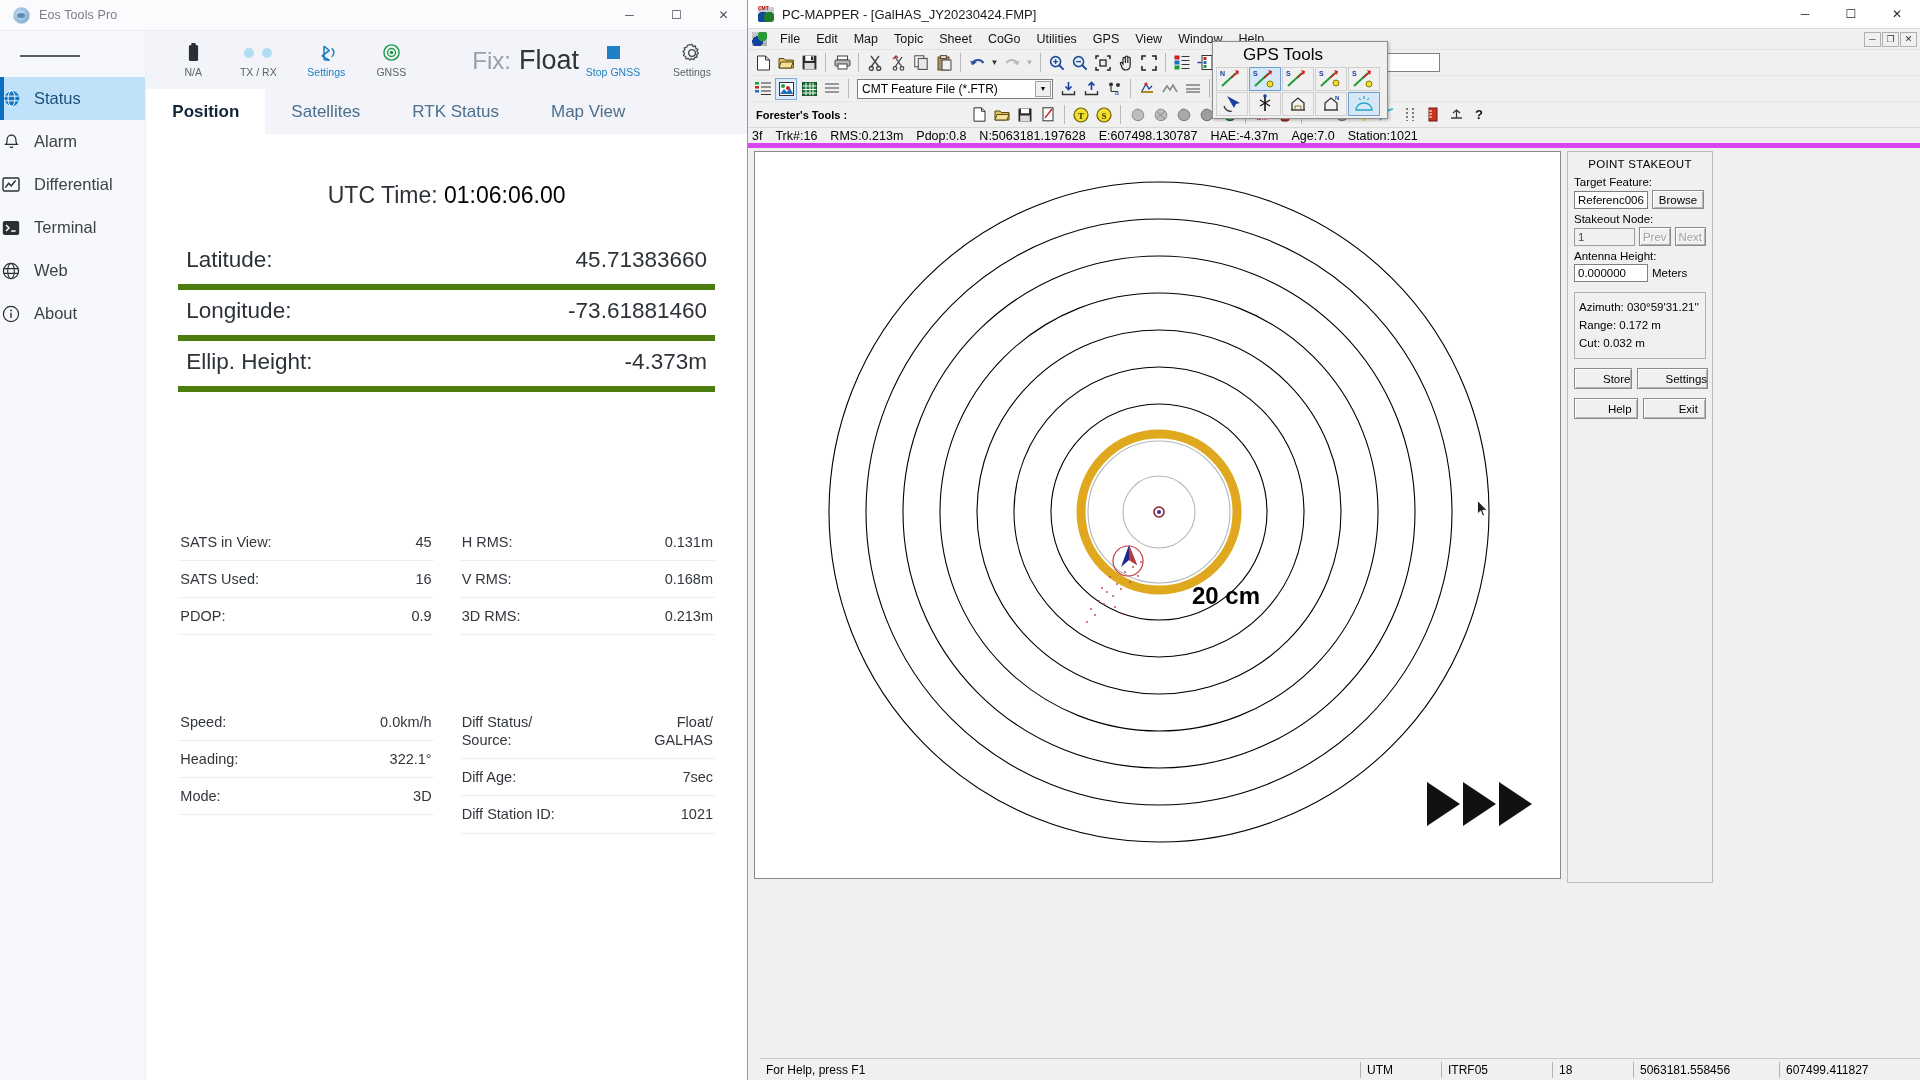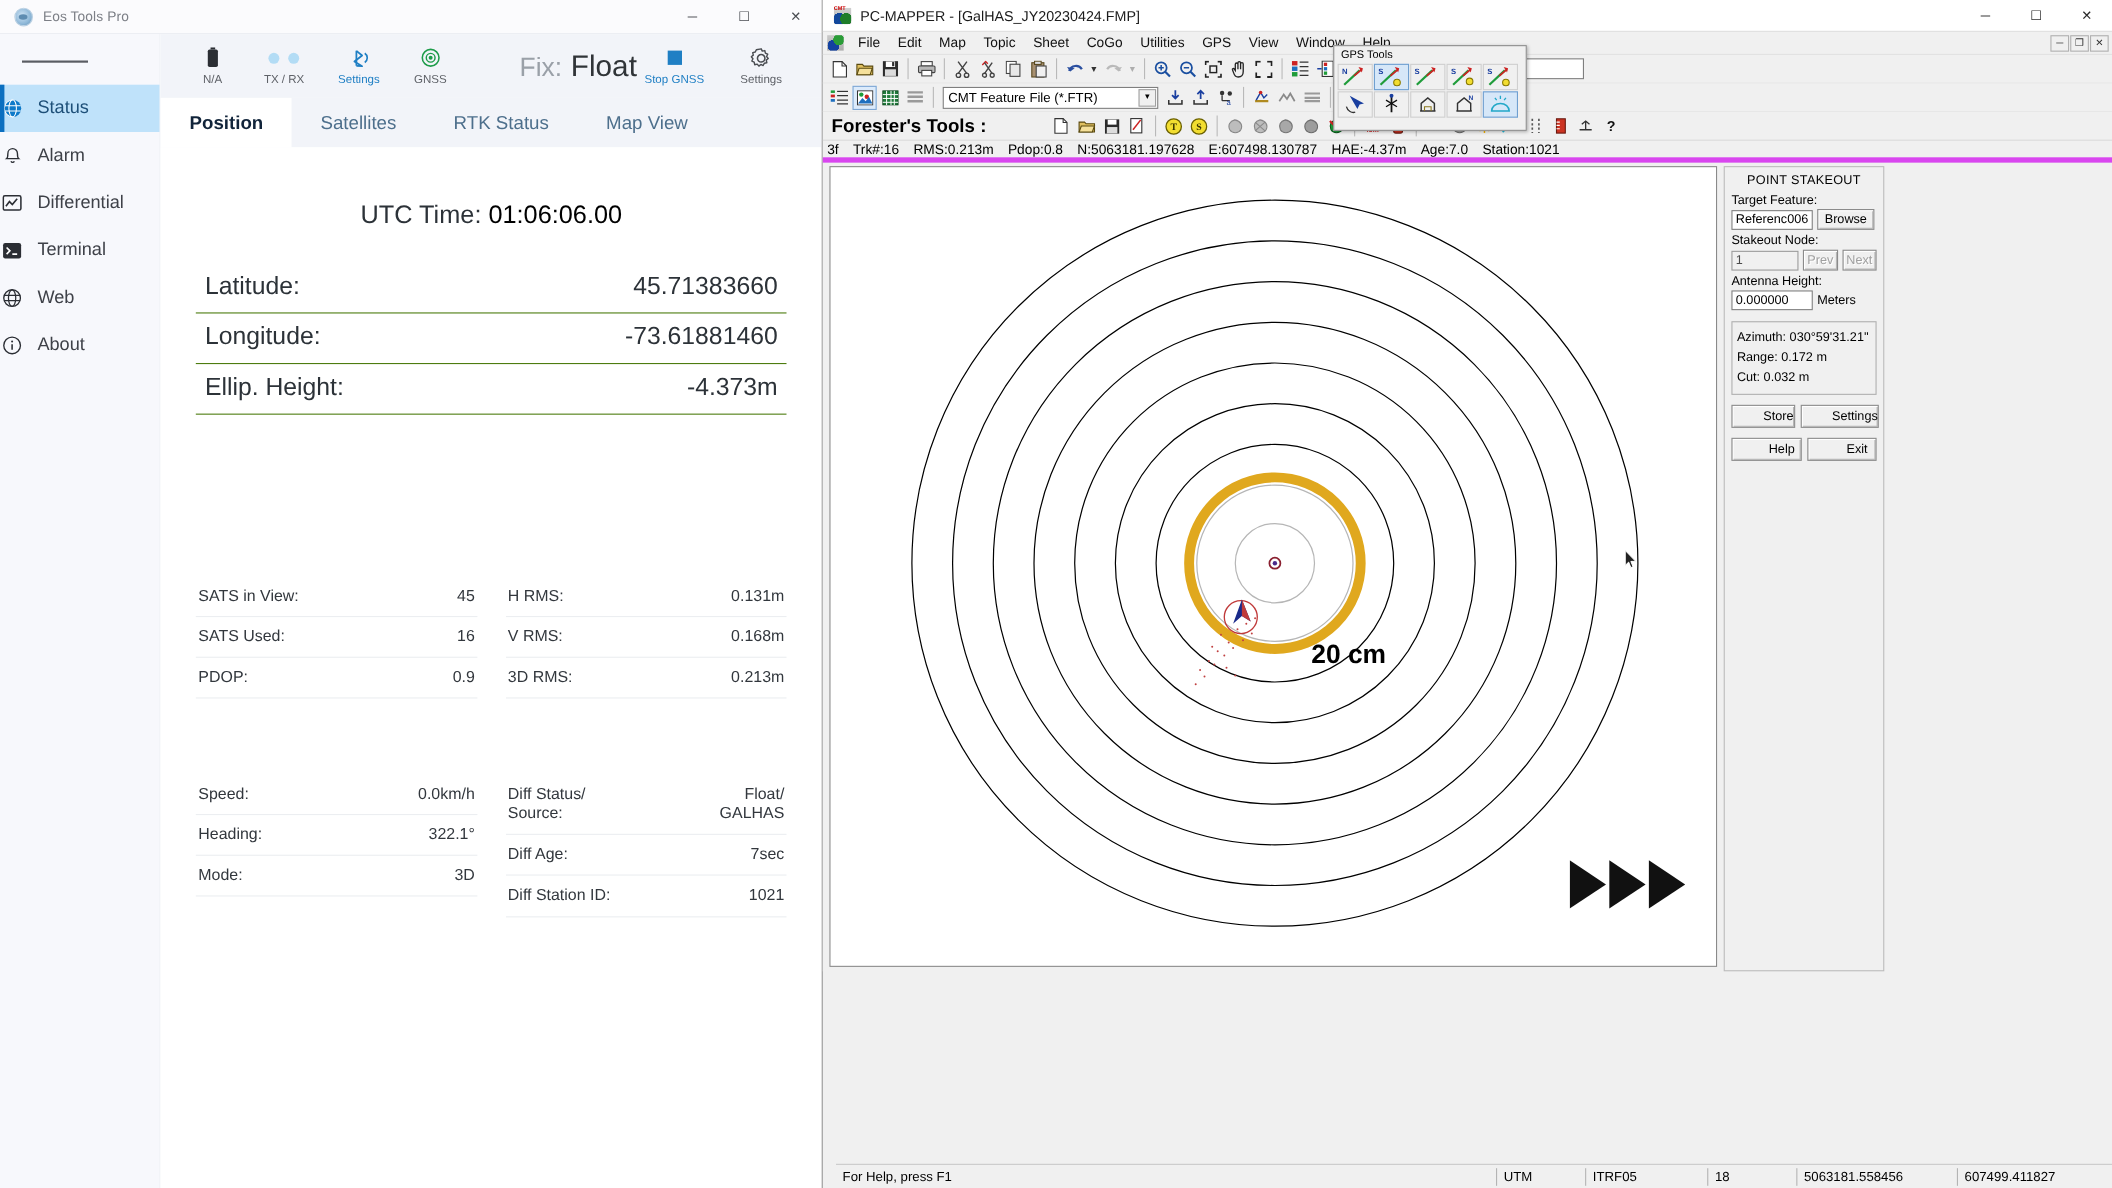--- a/index.html
+++ b/index.html
@@ -88,21 +88,21 @@
 
   .eos-content { flex:1; background:#fff; padding:0 32px; position:relative; }
 
   .utc-row { text-align:center; margin-top:48px; font-size:23px; }
   .utc-lab { color:#2c3238; }
   .utc-val { color:#000000; }
 
   .pos-table { margin-top:30px; }
   .pos-row {
     display:flex; justify-content:space-between; align-items:baseline;
-    padding:8px 8px 11px 8px; border-bottom:1px solid #4d7c0f;
+    padding:8px 8px 11px 8px; border-bottom:6px solid #4d7c0f;
   }
   .pos-lab { font-size:22.5px; color:#2c3238; }
   .pos-val { font-size:22.5px; color:#2c3238; }
 
   .stats-wrap { position:absolute; left:32px; right:32px; }
   .stats-wrap.s1 { top:390px; }
   .stats-wrap.s2 { top:570px; }
   .stats-grid { display:flex; gap:26px; }
   .stats-col { flex:1; }
   .st-row {
@@ -176,21 +176,21 @@
   .combo .arrow {
     position:absolute; right:1px; top:1px; width:16px; height:16px;
     background:#f0f0f0; border:1px solid #a0a0a0; display:flex;
     align-items:center; justify-content:center; font-size:7px;
   }
 
   .ftools {
     height:26px; background:#f0f0f0; display:flex; align-items:center;
     padding-left:8px; gap:1px; border-bottom:1px solid #d8d8d8;
   }
-  .ftools-lab { font-size:17px; color:#000; font-weight:bold; margin-right:56px; }
+  .ftools-lab { font-size:11px; color:#000; font-weight:bold; margin-right:120px; }
 
   .gps-status {
     height:20px; background:#f0f0f0; display:flex; align-items:center;
     padding-left:4px; font-size:12.5px; color:#000; gap:13px;
     border-bottom:5px solid #d946ef;
   }
 
   .pcm-workarea { position:relative; height:735px; background:#f0f0f0; display:flex; }
   .map-canvas {
     margin:3px 0 16px 6px; width:807px; height:728px; background:#fff;
@@ -233,21 +233,21 @@
   }
   .pb-cell { padding:0 6px; height:22px; display:flex; align-items:center; }
   .pb-sep { border-left:1px solid #b4b4b4; height:16px; }
 
   
   .gps-tools {
     position:absolute; left:1212px; top:41px; width:176px; height:78px;
     background:#f0f0f0; border:1px solid #8d8d8d; z-index:40;
     box-shadow:1px 1px 3px rgba(0,0,0,.28);
   }
-  .gt-title { font-size:10px; color:#000; padding:3px 0 2px 6px; }
+  .gt-title { font-size:17px; color:#000; padding:3px 0 2px 6px;margin-left:24px; }
   .gt-grid { display:flex; flex-direction:column; gap:1px; padding:0 3px 3px 3px;}
   .gt-row { display:flex; gap:1px; }
   .gt-btn {
     width:32px; height:24px; border:1px solid #cfcfcf; background:#f0f0f0;
     display:flex; align-items:center; justify-content:center; cursor:pointer;
   }
   .gt-btn.sel { border:1px solid #6f9fd0; background:#d6e7f8; }
 
   .cursor {
     position:absolute; left:1477px; top:500px; z-index:60;

